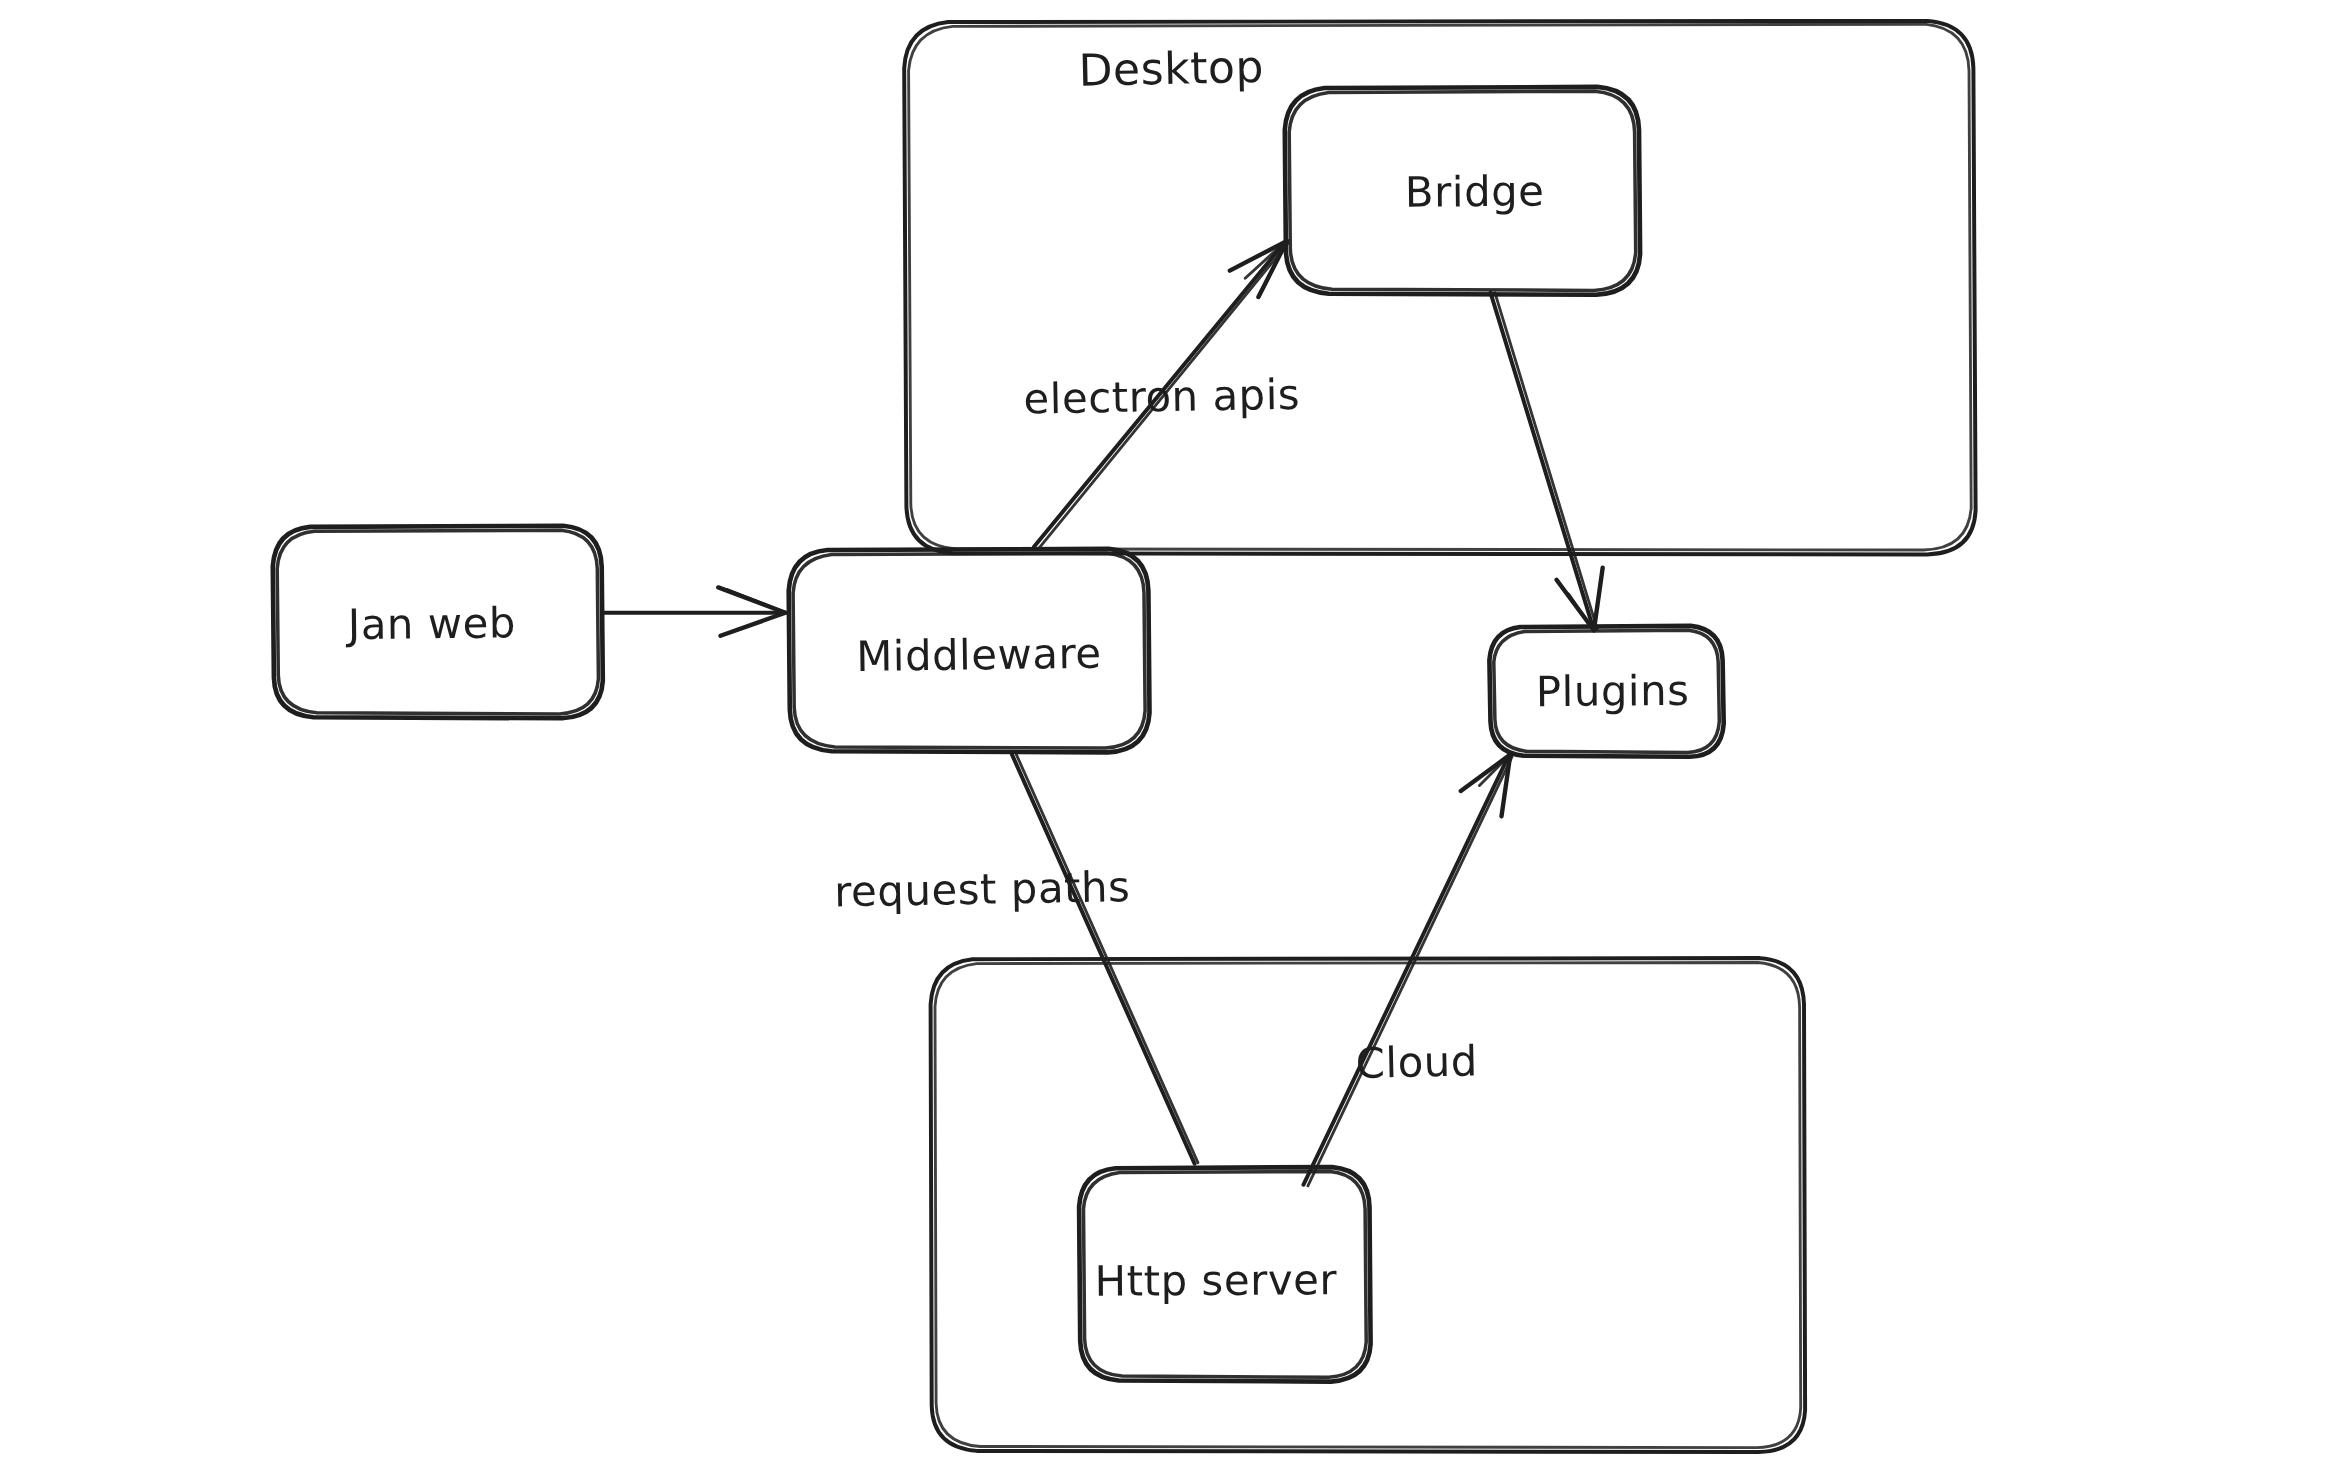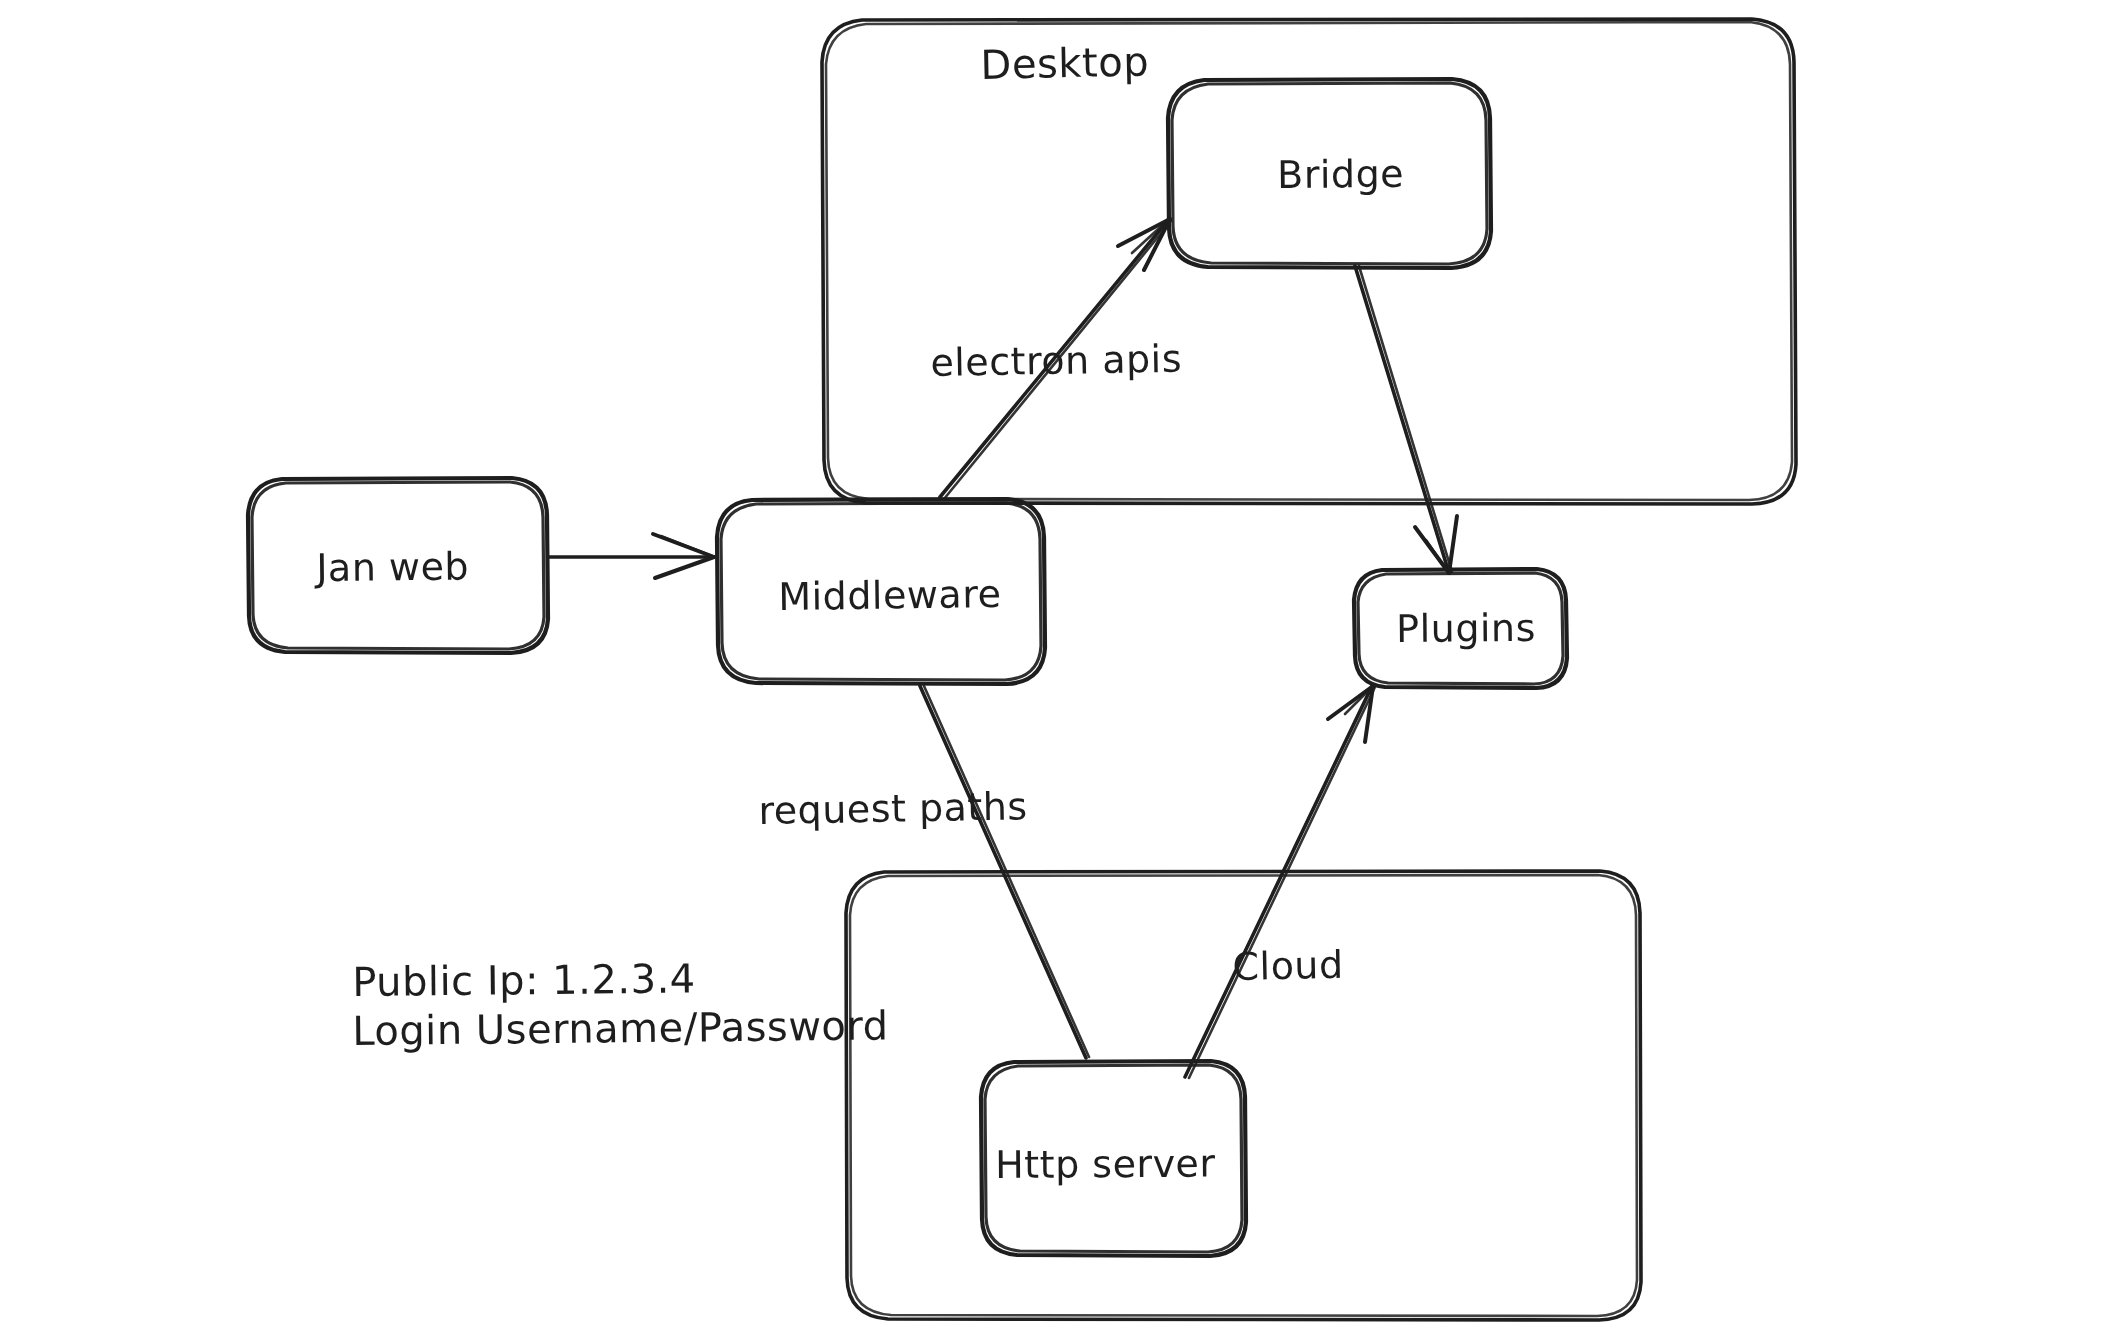--- a/index.html
+++ b/index.html
@@ -156,18 +156,14 @@
   <div class="hand-text node-label" style="left: 1396px; top: 604px; transform: rotate(-0.5deg);">Plugins</div>
 
   <div class="hand-text node-label" style="left: 995px; top: 1140px; transform: rotate(-0.4deg);">Http server</div>
 
   <div class="hand-text edge-label" style="left: 930px; top: 338px; transform: rotate(-1.0deg);">electron apis</div>
 
   <div class="hand-text edge-label" style="left: 758px; top: 786px; transform: rotate(-1.0deg);">request paths</div>
 
   <div class="hand-text edge-label" style="left: 1232px; top: 942px; transform: rotate(-1.2deg);">Cloud</div>
 
-  <div style="position:absolute; left: 352px; top: 958px;">
-    <div class="hand-text free-text" style="position: static; transform: rotate(-0.6deg);">Public Ip: 1.2.3.4</div>
-    <div class="hand-text free-text" style="position: static; transform: rotate(-0.6deg);">Login Username/Password</div>
-  </div>
 
 </div>
 
 </body></html>

